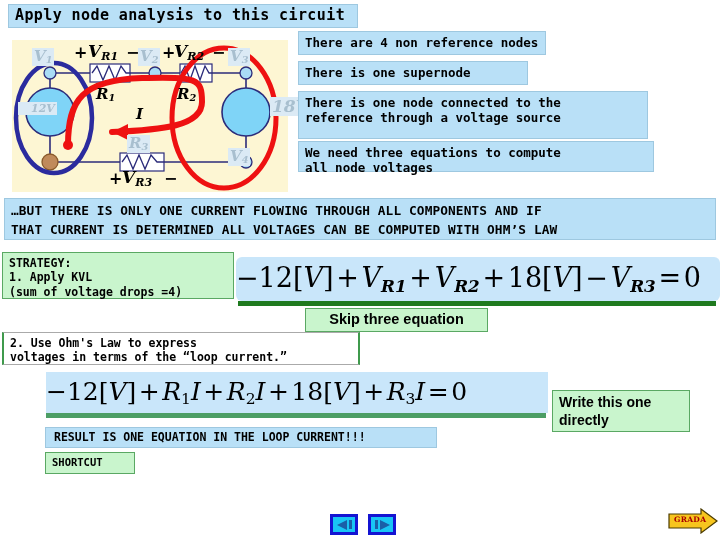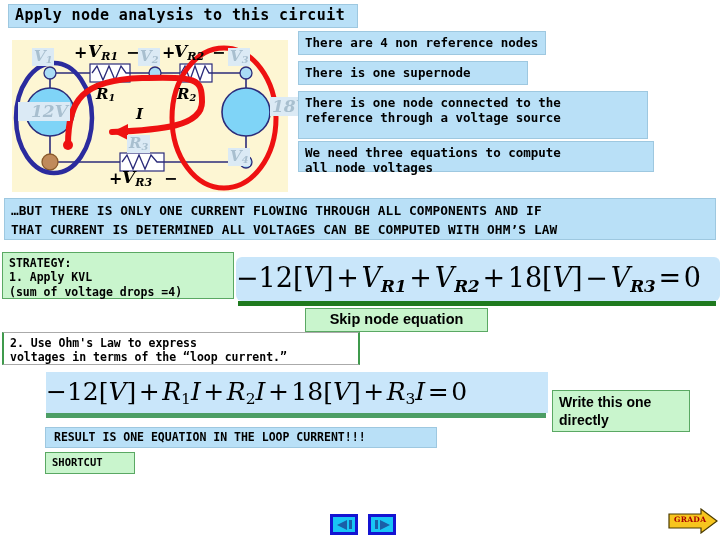--- a/index.html
+++ b/index.html
@@ -199,21 +199,21 @@
 
     <path d="M 56 105 C 56 60, 70 40, 130 38 C 185 37, 190 38, 190 62 C 190 86, 150 90, 100 92" fill="none" stroke="#ee1111" stroke-width="6" stroke-linecap="round"></path>
     <polygon points="100,92 116,84 116,100" fill="#ee1111"></polygon>
     <circle cx="56" cy="105" r="5" fill="#ee1111"></circle>
   </svg>
 
   <div class="lbl" style="left:20px;  top:8px;"><span>V</span><span class="s">1</span></div>
   <div class="lbl" style="left:126px; top:8px;"><span>V</span><span class="s">2</span></div>
   <div class="lbl" style="left:216px; top:8px;"><span>V</span><span class="s">3</span></div>
   <div class="lbl" style="left:216px; top:108px;"><span>V</span><span class="s">4</span></div>
-  <div class="lbl" style="left:6px;   top:62px; font-size:17px;padding-left:13px;"><span>12V</span></div>
+  <div class="lbl" style="left:6px;   top:62px; font-size:11px;padding-left:13px;"><span>12V</span></div>
   <div class="lbl" style="left:234px; top:57px; font-size:17px;margin-left:24px;"><span>18V</span></div>
 
   <div class="lbl dark" style="left:82px;  top:46px; font-size:15px;"><span>R</span><span class="s">1</span></div>
   <div class="lbl dark" style="left:163px; top:46px; font-size:15px;"><span>R</span><span class="s">2</span></div>
   <div class="lbl" style="left:115px; top:95px; font-size:15px;"><span>R</span><span class="s">3</span></div>
 
   <div class="lbl dark" style="left:60px; top:4px; font-size:16px;"><span>+</span></div>
   <div class="lbl dark" style="left:74px; top:2px; font-size:17px;"><span>V</span><span class="s">R1</span></div>
   <div class="lbl dark" style="left:112px; top:4px; font-size:16px;"><span>−</span></div>
 
@@ -247,21 +247,21 @@
 (sum of voltage drops =4)</div>
 
 <div class="abs eqbox" id="eq1">
   <span>
     −12[<span class="eq-var">V</span>] + <span class="eq-var">V</span><span class="eq-sub">R1</span> + <span class="eq-var">V</span><span class="eq-sub">R2</span> + 18[<span class="eq-var">V</span>] − <span class="eq-var">V</span><span class="eq-sub">R3</span> = 0
   </span>
 </div>
 <div class="abs" id="eq1bar"></div>
 
 <div class="abs greenbox sans" id="skipeq">
-  <span>Skip node equation</span>
+  <span>Skip three equation</span>
 </div>
 
 <div class="abs greenbox" id="strategy2" style="background:#ffffff; border-left:2px solid #3f9a4c; border-top:1px solid #aaa; border-right:2px solid #3f9a4c; border-bottom:1px solid #aaa;">2. Use Ohm's Law to express
 voltages in terms of the “loop current.”</div>
 
 <div class="abs eqbox" id="eq2">
   <span>
     −12[<span class="eq-var">V</span>] + <span class="eq-var">R</span><span class="eq-sub-n">1</span><span class="eq-var">I</span> + <span class="eq-var">R</span><span class="eq-sub-n">2</span><span class="eq-var">I</span> + 18[<span class="eq-var">V</span>] + <span class="eq-var">R</span><span class="eq-sub-n">3</span><span class="eq-var">I</span> = 0
   </span>
 </div>

